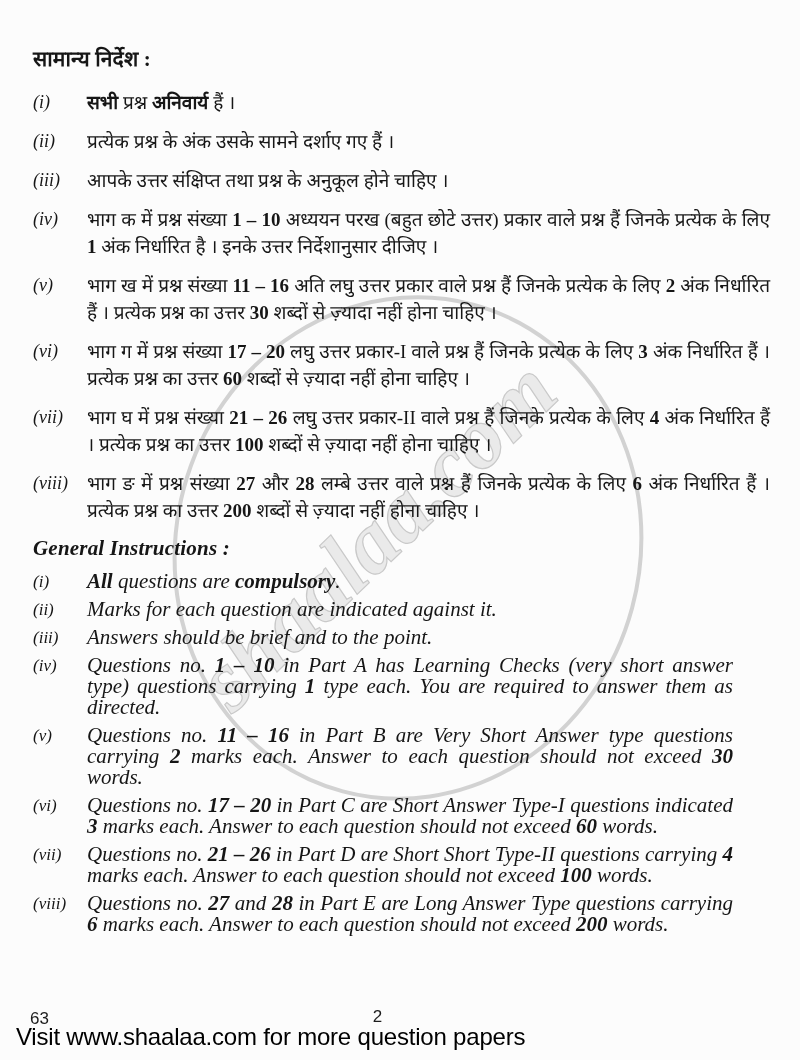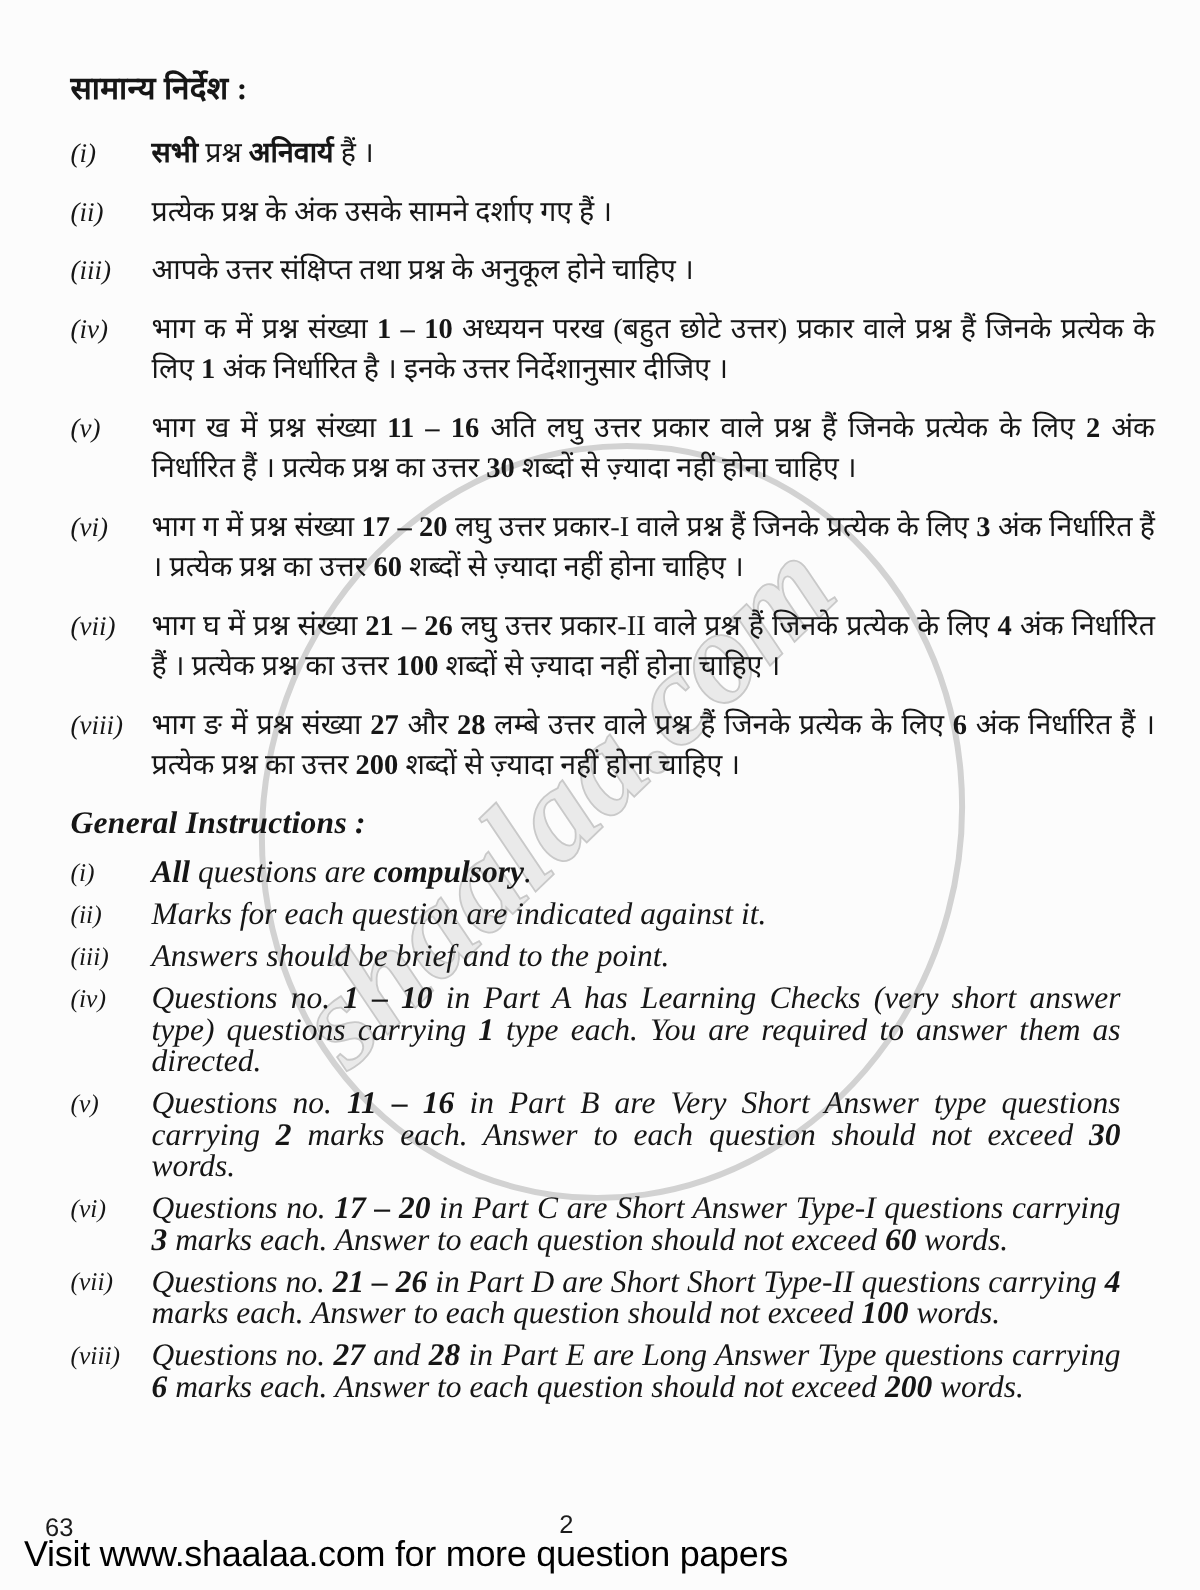--- a/index.html
+++ b/index.html
@@ -8,21 +8,21 @@
     position:relative;
     width:800px; height:1060px;
     background:#fcfcfc;
     color:#161616;
     overflow:hidden;
     font-family:"Liberation Serif", serif;
   }
   #watermark {
     position:absolute; left:0; top:0; z-index:0; pointer-events:none;
   }
-  main { position:relative; z-index:1; padding:44px 30px 0 47px; }
+  main { position:relative; z-index:1; padding:44px 30px 0 33px; }
 
   .heading {
     font-size:21px; font-weight:bold; font-style:italic;
     letter-spacing:0.2px;
   }
   .heading.hindi-h { margin-bottom:17px; font-style:normal; }
   .heading.english-h { margin-top:9px; margin-bottom:10px; }
 
   ol { list-style:none; }
   .item { display:flex; }
@@ -122,21 +122,21 @@
       <li class="item">
         <span class="marker">(iv)</span>
         <div class="content"><span>Questions no. </span><span class="b">1 – 10</span><span> in Part A has Learning Checks (very short answer type) questions carrying </span><span class="b">1</span><span> type each. You are required to answer them as directed.</span></div>
       </li>
       <li class="item">
         <span class="marker">(v)</span>
         <div class="content"><span>Questions no. </span><span class="b">11 – 16</span><span> in Part B are Very Short Answer type questions carrying </span><span class="b">2</span><span> marks each. Answer to each question should not exceed </span><span class="b">30</span><span> words.</span></div>
       </li>
       <li class="item">
         <span class="marker">(vi)</span>
-        <div class="content"><span>Questions no. </span><span class="b">17 – 20</span><span> in Part C are Short Answer Type-I questions carrying </span><span class="b">3</span><span> marks each. Answer to each question should not exceed </span><span class="b">60</span><span> words.</span></div>
+        <div class="content"><span>Questions no. </span><span class="b">17 – 20</span><span> in Part C are Short Answer Type-I questions indicated </span><span class="b">3</span><span> marks each. Answer to each question should not exceed </span><span class="b">60</span><span> words.</span></div>
       </li>
       <li class="item">
         <span class="marker">(vii)</span>
         <div class="content"><span>Questions no. </span><span class="b">21 – 26</span><span> in Part D are Short Short Type-II questions carrying </span><span class="b">4</span><span> marks each. Answer to each question should not exceed </span><span class="b">100</span><span> words.</span></div>
       </li>
       <li class="item">
         <span class="marker">(viii)</span>
         <div class="content"><span>Questions no. </span><span class="b">27</span><span> and </span><span class="b">28</span><span> in Part E are Long Answer Type questions carrying </span><span class="b">6</span><span> marks each. Answer to each question should not exceed </span><span class="b">200</span><span> words.</span></div>
       </li>
     </ol>

